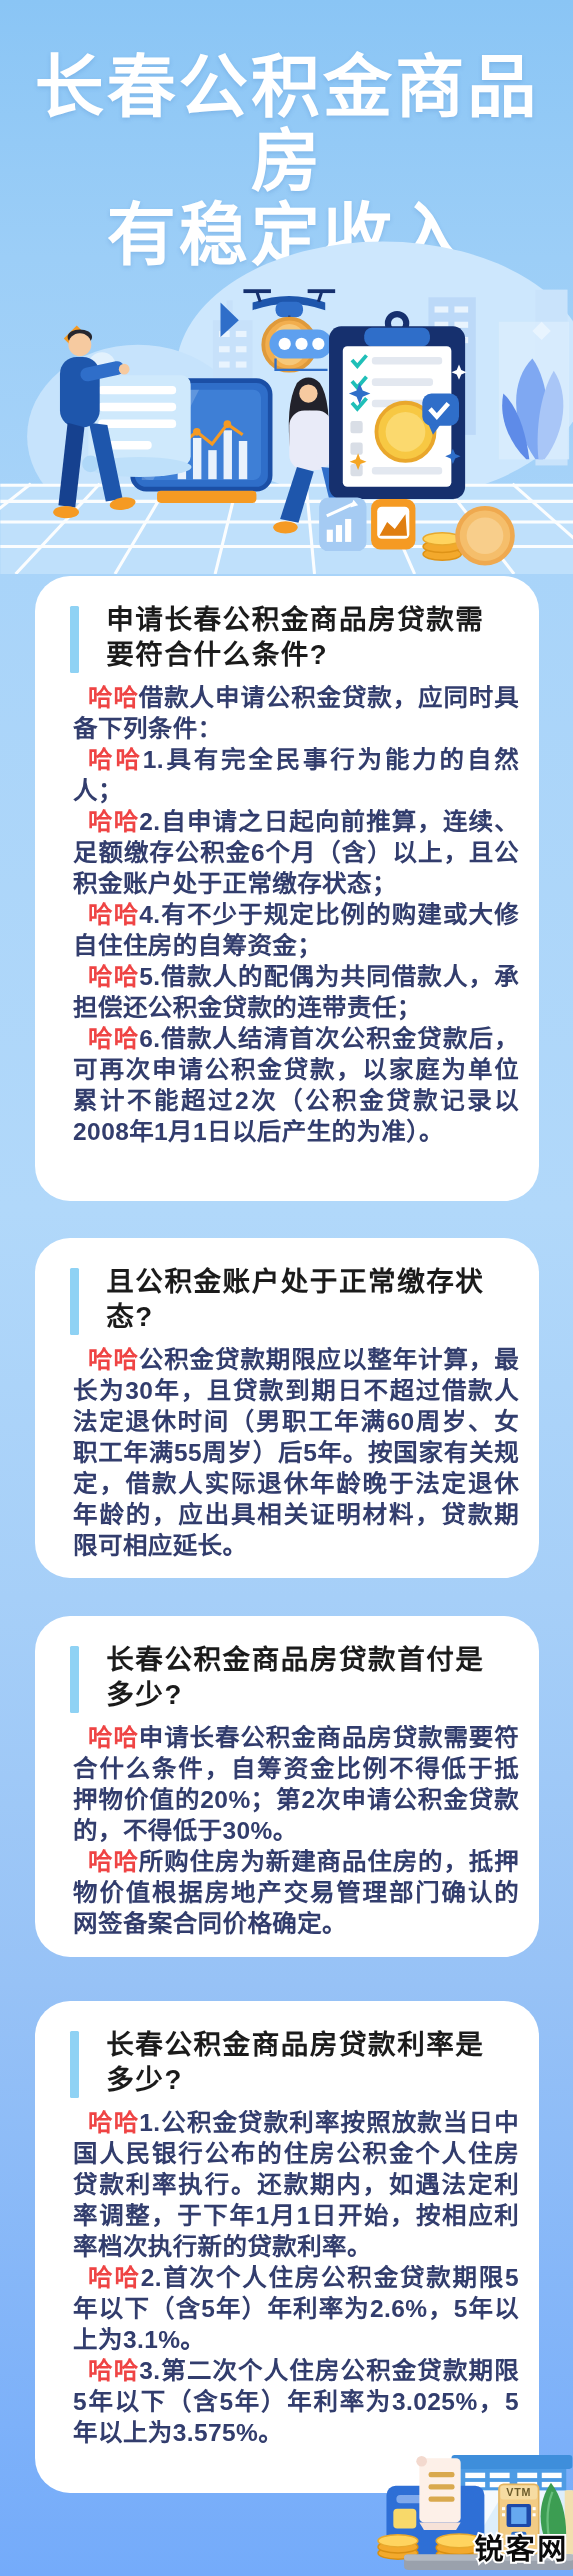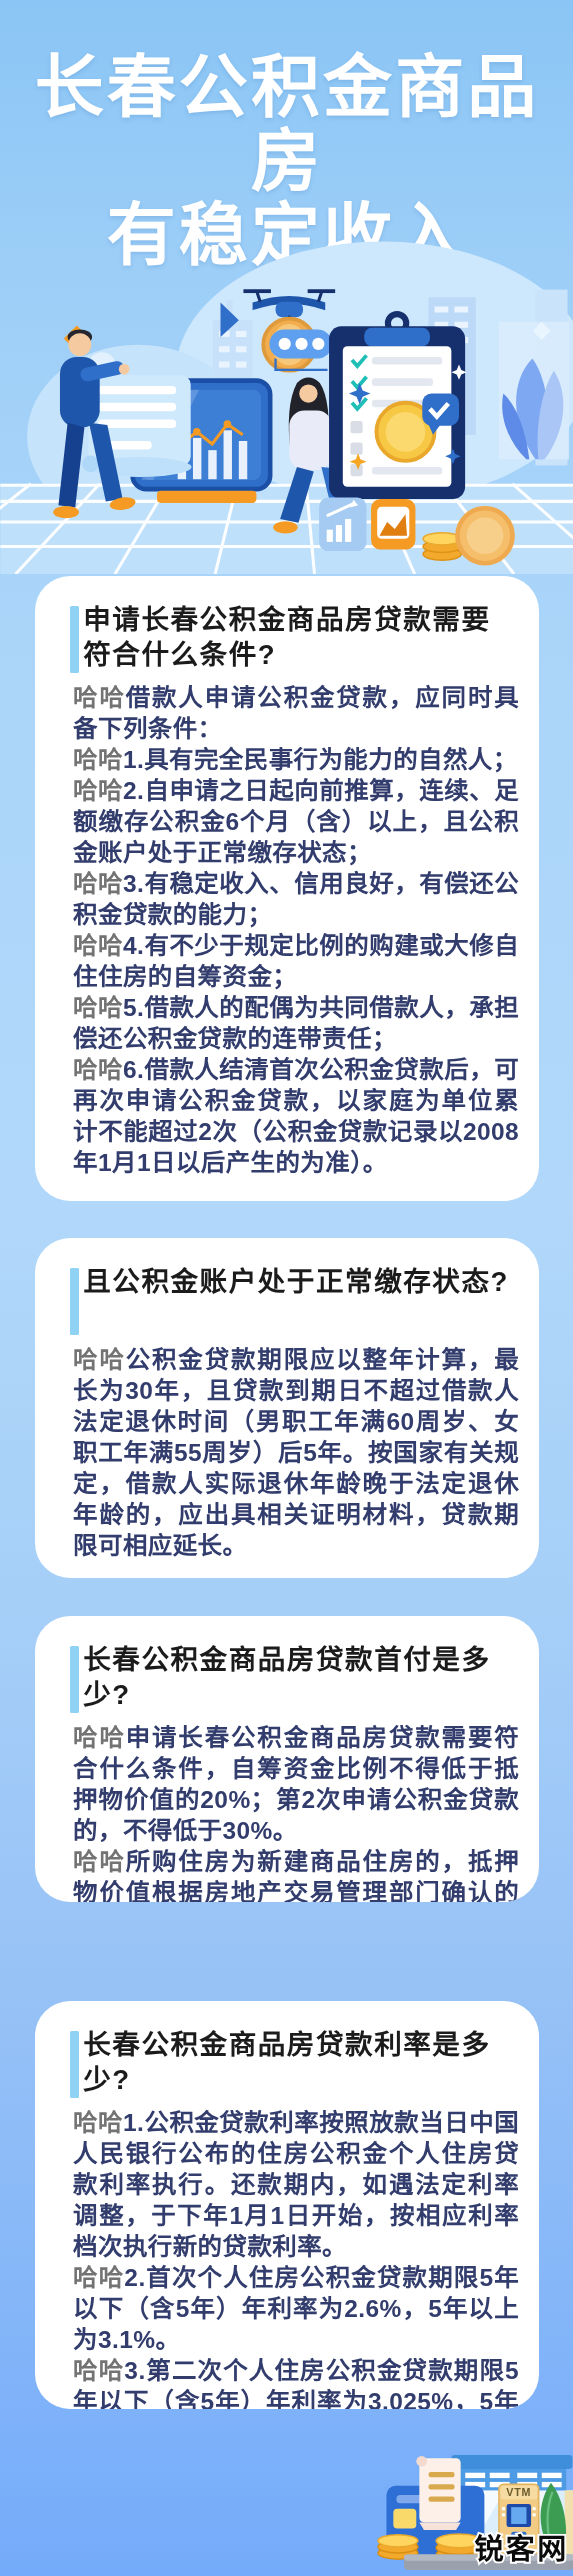--- a/index.html
+++ b/index.html
@@ -15,31 +15,31 @@
   }
   .hero,.footer-art{position:absolute;left:0;display:block;}
   .hero{top:230px;}
   .footer-art{top:2449px;}
   .card{
     position:absolute;left:35px;width:504px;background:#FFFFFF;border-radius:35px;
     box-sizing:border-box;padding:26px 18.4px 0 35px;overflow:hidden;
   }
   #card1{top:576px;height:625px;}
   #card2{top:1238px;height:340px;}
-  #card3{top:1616px;height:286px;}
-  #card4{top:2001px;height:408px;}
-  .qa-head{display:flex;gap:4px;margin:0 0 9.2px 0;padding-right:10.7px;}
+  #card3{top:1616px;height:341px;}
+  #card4{top:2001px;height:492px;}
+  .qa-head{display:flex;gap:27px;margin:0 0 9.2px 0;padding-right:10.7px;}
   .qa-bar{flex:0 0 9.2px;height:67px;margin-top:3.8px;background:#8FD2F4;border-radius:1.5px;}
   .qa-q{margin:0;font-size:27.6px;line-height:35px;color:#1B1B1B;font-weight:bold;letter-spacing:1.5px;}
   .qa-body{padding-left:3.1px;padding-right:1.5px;}
   .qa-body p{
     margin:0;font-size:24.5px;line-height:31px;color:#323D6D;font-weight:bold;
     text-align:justify;letter-spacing:0.4px;
   }
-  .ghost{color:#737373;}
+  .ghost{color:#ef4444;margin-left:15px;}
 </style>
 </head>
 <body>
 
 <div class="page">
 
   <div class="title">
     <div>长春公积金商品房</div>
     <div>有稳定收入</div>
   </div>
@@ -233,21 +233,20 @@
 
   <section class="card" id="card1">
     <div class="qa-head">
       <span class="qa-bar"></span>
       <h2 class="qa-q">申请长春公积金商品房贷款需要符合什么条件?</h2>
     </div>
     <div class="qa-body">
       <p><span class="ghost">哈哈</span><span>借款人申请公积金贷款，应同时具备下列条件：</span></p>
       <p><span class="ghost">哈哈</span><span>1.具有完全民事行为能力的自然人；</span></p>
       <p><span class="ghost">哈哈</span><span>2.自申请之日起向前推算，连续、足额缴存公积金6个月（含）以上，且公积金账户处于正常缴存状态；</span></p>
-      <p><span class="ghost">哈哈</span><span>3.有稳定收入、信用良好，有偿还公积金贷款的能力；</span></p>
       <p><span class="ghost">哈哈</span><span>4.有不少于规定比例的购建或大修自住住房的自筹资金；</span></p>
       <p><span class="ghost">哈哈</span><span>5.借款人的配偶为共同借款人，承担偿还公积金贷款的连带责任；</span></p>
       <p><span class="ghost">哈哈</span><span>6.借款人结清首次公积金贷款后，可再次申请公积金贷款，以家庭为单位累计不能超过2次（公积金贷款记录以2008年1月1日以后产生的为准）。</span></p>
     </div>
   </section>
 
   <section class="card" id="card2">
     <div class="qa-head">
       <span class="qa-bar"></span>
       <h2 class="qa-q">且公积金账户处于正常缴存状态?</h2>

